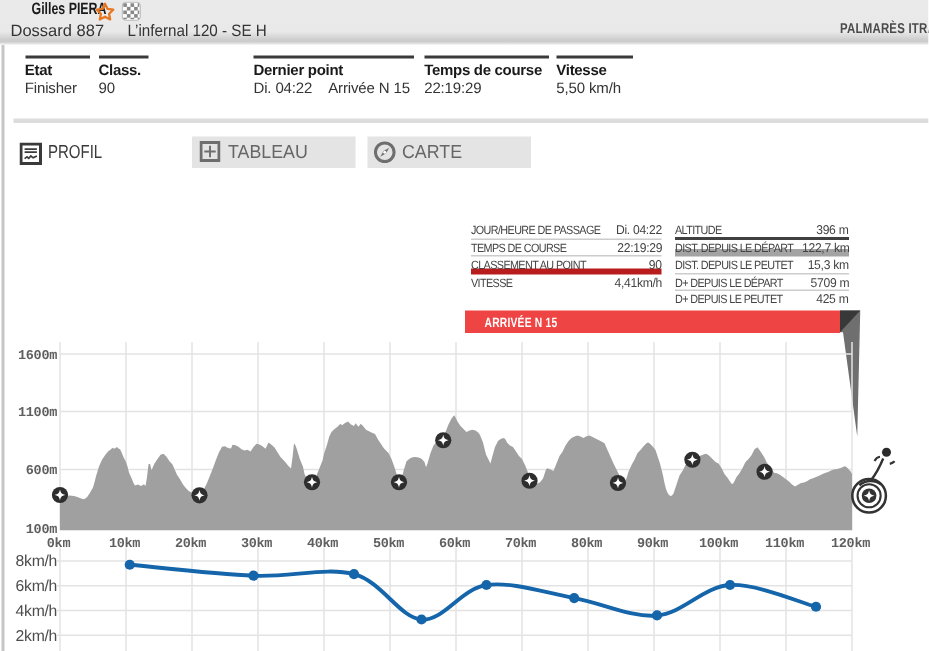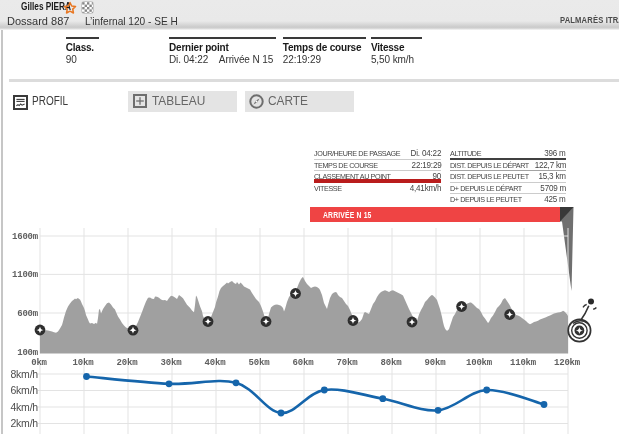--- a/index.html
+++ b/index.html
@@ -45,20 +45,24 @@
 <rect x="3.6" y="8.4" width="2.4" height="2.4"></rect>
         <rect x="8.4" y="8.4" width="2.4" height="2.4"></rect>
 <rect x="1.2" y="10.8" width="2.4" height="1"></rect>
         <rect x="6" y="10.8" width="2.4" height="1"></rect>
         <rect x="10.8" y="10.8" width="1" height="1"></rect>
 </g>
     </svg>
 <div class="abs" id="row2"><span class="cx">Dossard 887</span><span class="cx" style="position:absolute;left:78px;transform:scaleX(.92)">L’infernal 120 - SE H</span></div>
 <div class="abs" id="palm"><span class="cx" style="transform:scaleX(.8)">PALMARÈS ITRA</span></div>
 <div class="abs" id="lbrd"></div>
+<div class="col" style="left:16.5px;width:43px">
+      <div class="ch">Etat</div>
+      <div class="cv">Finisher</div>
+    </div>
     <div class="col" style="left:65.7px;width:33px">
       <div class="ch">Class.</div>
       <div class="cv">90</div>
     </div>
     <div class="col" style="left:169px;width:107px">
       <div class="ch">Dernier point</div>
       <div class="cv">Di. 04:22&nbsp;&nbsp;&nbsp;&nbsp;Arrivée N 15</div>
     </div>
     <div class="col" style="left:282.8px;width:83.5px">
       <div class="ch">Temps de course</div>
@@ -91,21 +95,21 @@
     </svg>
     <span class="tabtxt" style="left:268px;top:94px"><span class="cx" style="transform:scaleX(.95)">CARTE</span></span>
 <div class="ttab" style="left:314px;top:148px;width:127px">
       <div class="trow" style="border-bottom:1px solid #ccc;"><span class="tl">JOUR/HEURE DE PASSAGE</span><span class="tv">Di. 04:22</span></div>
       <div class="trow" style="border-bottom:1px solid #ccc;"><span class="tl">TEMPS DE COURSE</span><span class="tv">22:19:29</span></div>
       <div class="trow" style="border-bottom:4px solid #b91c1c;"><span class="tl">CLASSEMENT AU POINT</span><span class="tv">90</span></div>
       <div class="trow" style=""><span class="tl">VITESSE</span><span class="tv">4,41km/h</span></div>
     </div>
 <div class="ttab" style="left:450px;top:148px;width:116px">
       <div class="trow" style="border-bottom:2px solid #404040;"><span class="tl">ALTITUDE</span><span class="tv">396 m</span></div>
-      <div class="trow" style="border-bottom:1px solid #a3a3a3;"><span class="tl">DIST. DEPUIS LE DÉPART</span><span class="tv">122,7 km</span></div>
+      <div class="trow" style="border-bottom:5px solid #a3a3a3;"><span class="tl">DIST. DEPUIS LE DÉPART</span><span class="tv">122,7 km</span></div>
       <div class="trow" style="border-bottom:1px solid #ccc;"><span class="tl">DIST. DEPUIS LE PEUTET</span><span class="tv">15,3 km</span></div>
       <div class="trow" style="border-bottom:1px solid #ccc;"><span class="tl">D+ DEPUIS LE DÉPART</span><span class="tv">5709 m</span></div>
       <div class="trow" style=""><span class="tl">D+ DEPUIS LE PEUTET</span><span class="tv">425 m</span></div>
     </div>
 <div class="abs" id="bar"><span class="cx" style="transform:scaleX(.76)">ARRIVÉE N 15</span></div>
 <svg class="abs" style="left:550px;top:205px" width="30" height="90" viewBox="0 0 30 90">
 <polygon points="10,2 23.5,2 21.5,86 12,16.5 10,16.5" fill="#6f6f6f"></polygon>
 <polygon points="10,2 23.5,2 10,16.5" fill="#383838"></polygon>
 </svg>
 <svg class="chart" width="619" height="209" viewBox="0 0 619 209">

